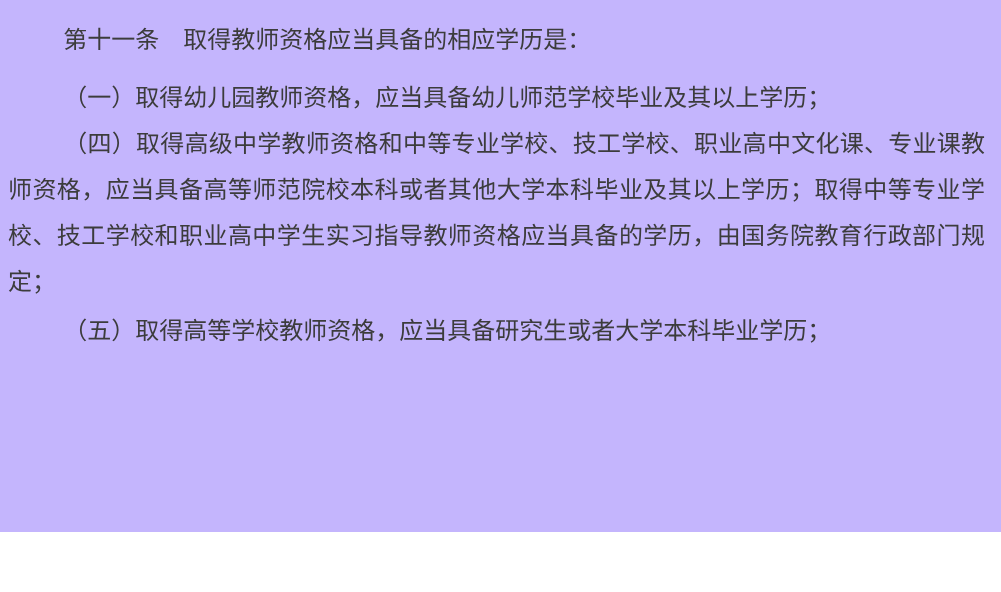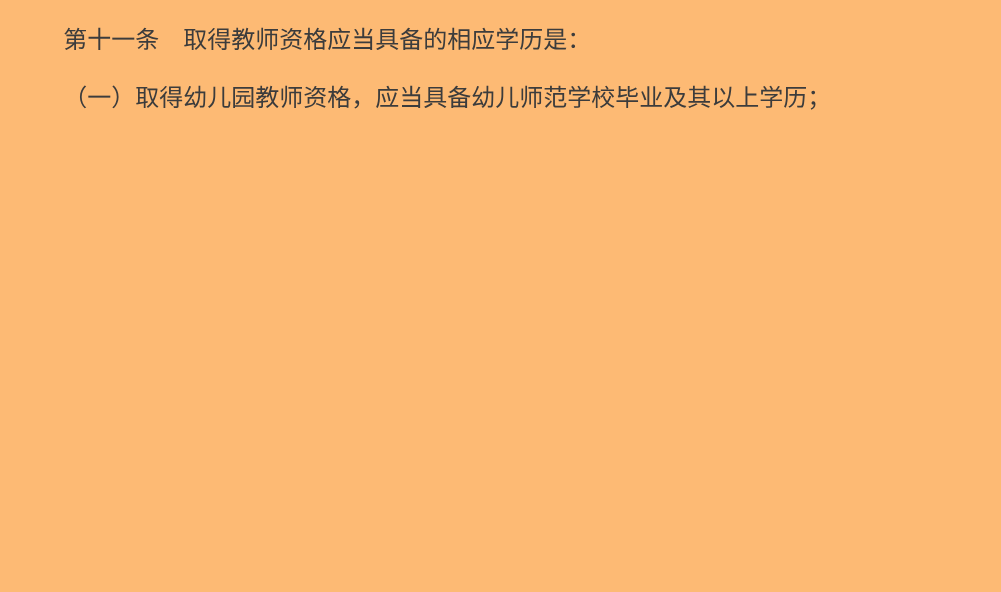--- a/index.html
+++ b/index.html
@@ -8,23 +8,23 @@
   }
   body {
     width: 1001px;
     height: 592px;
     background: #ffffff;
     overflow: hidden;
   }
   .page {
     box-sizing: border-box;
     width: 1001px;
-    height: 592px;
+    height: 532px;
     padding: 17px 16px 0 8px;
-    background: #fdba74;
+    background: #c4b5fd;
   }
   .doc {
     font-family: "Liberation Serif", "DejaVu Serif", serif;
     font-size: 24px;
     line-height: 46px;
     color: #3c3c3c;
     text-align: justify;
     text-align-last: left;
     text-justify: inter-character;
   }
@@ -40,14 +40,16 @@
     margin-top: 3px;
   }
 </style>
 </head>
 <body>
 
 <div class="page">
   <div class="doc">
     <p class="intro">第十一条　取得教师资格应当具备的相应学历是：</p>
     <p>（一）取得幼儿园教师资格，应当具备幼儿师范学校毕业及其以上学历；</p>
+    <p>（四）取得高级中学教师资格和中等专业学校、技工学校、职业高中文化课、专业课教师资格，应当具备高等师范院校本科或者其他大学本科毕业及其以上学历；取得中等专业学校、技工学校和职业高中学生实习指导教师资格应当具备的学历，由国务院教育行政部门规定；</p>
+    <p class="gap-before">（五）取得高等学校教师资格，应当具备研究生或者大学本科毕业学历；</p>
   </div>
 </div>
 
 </body></html>

